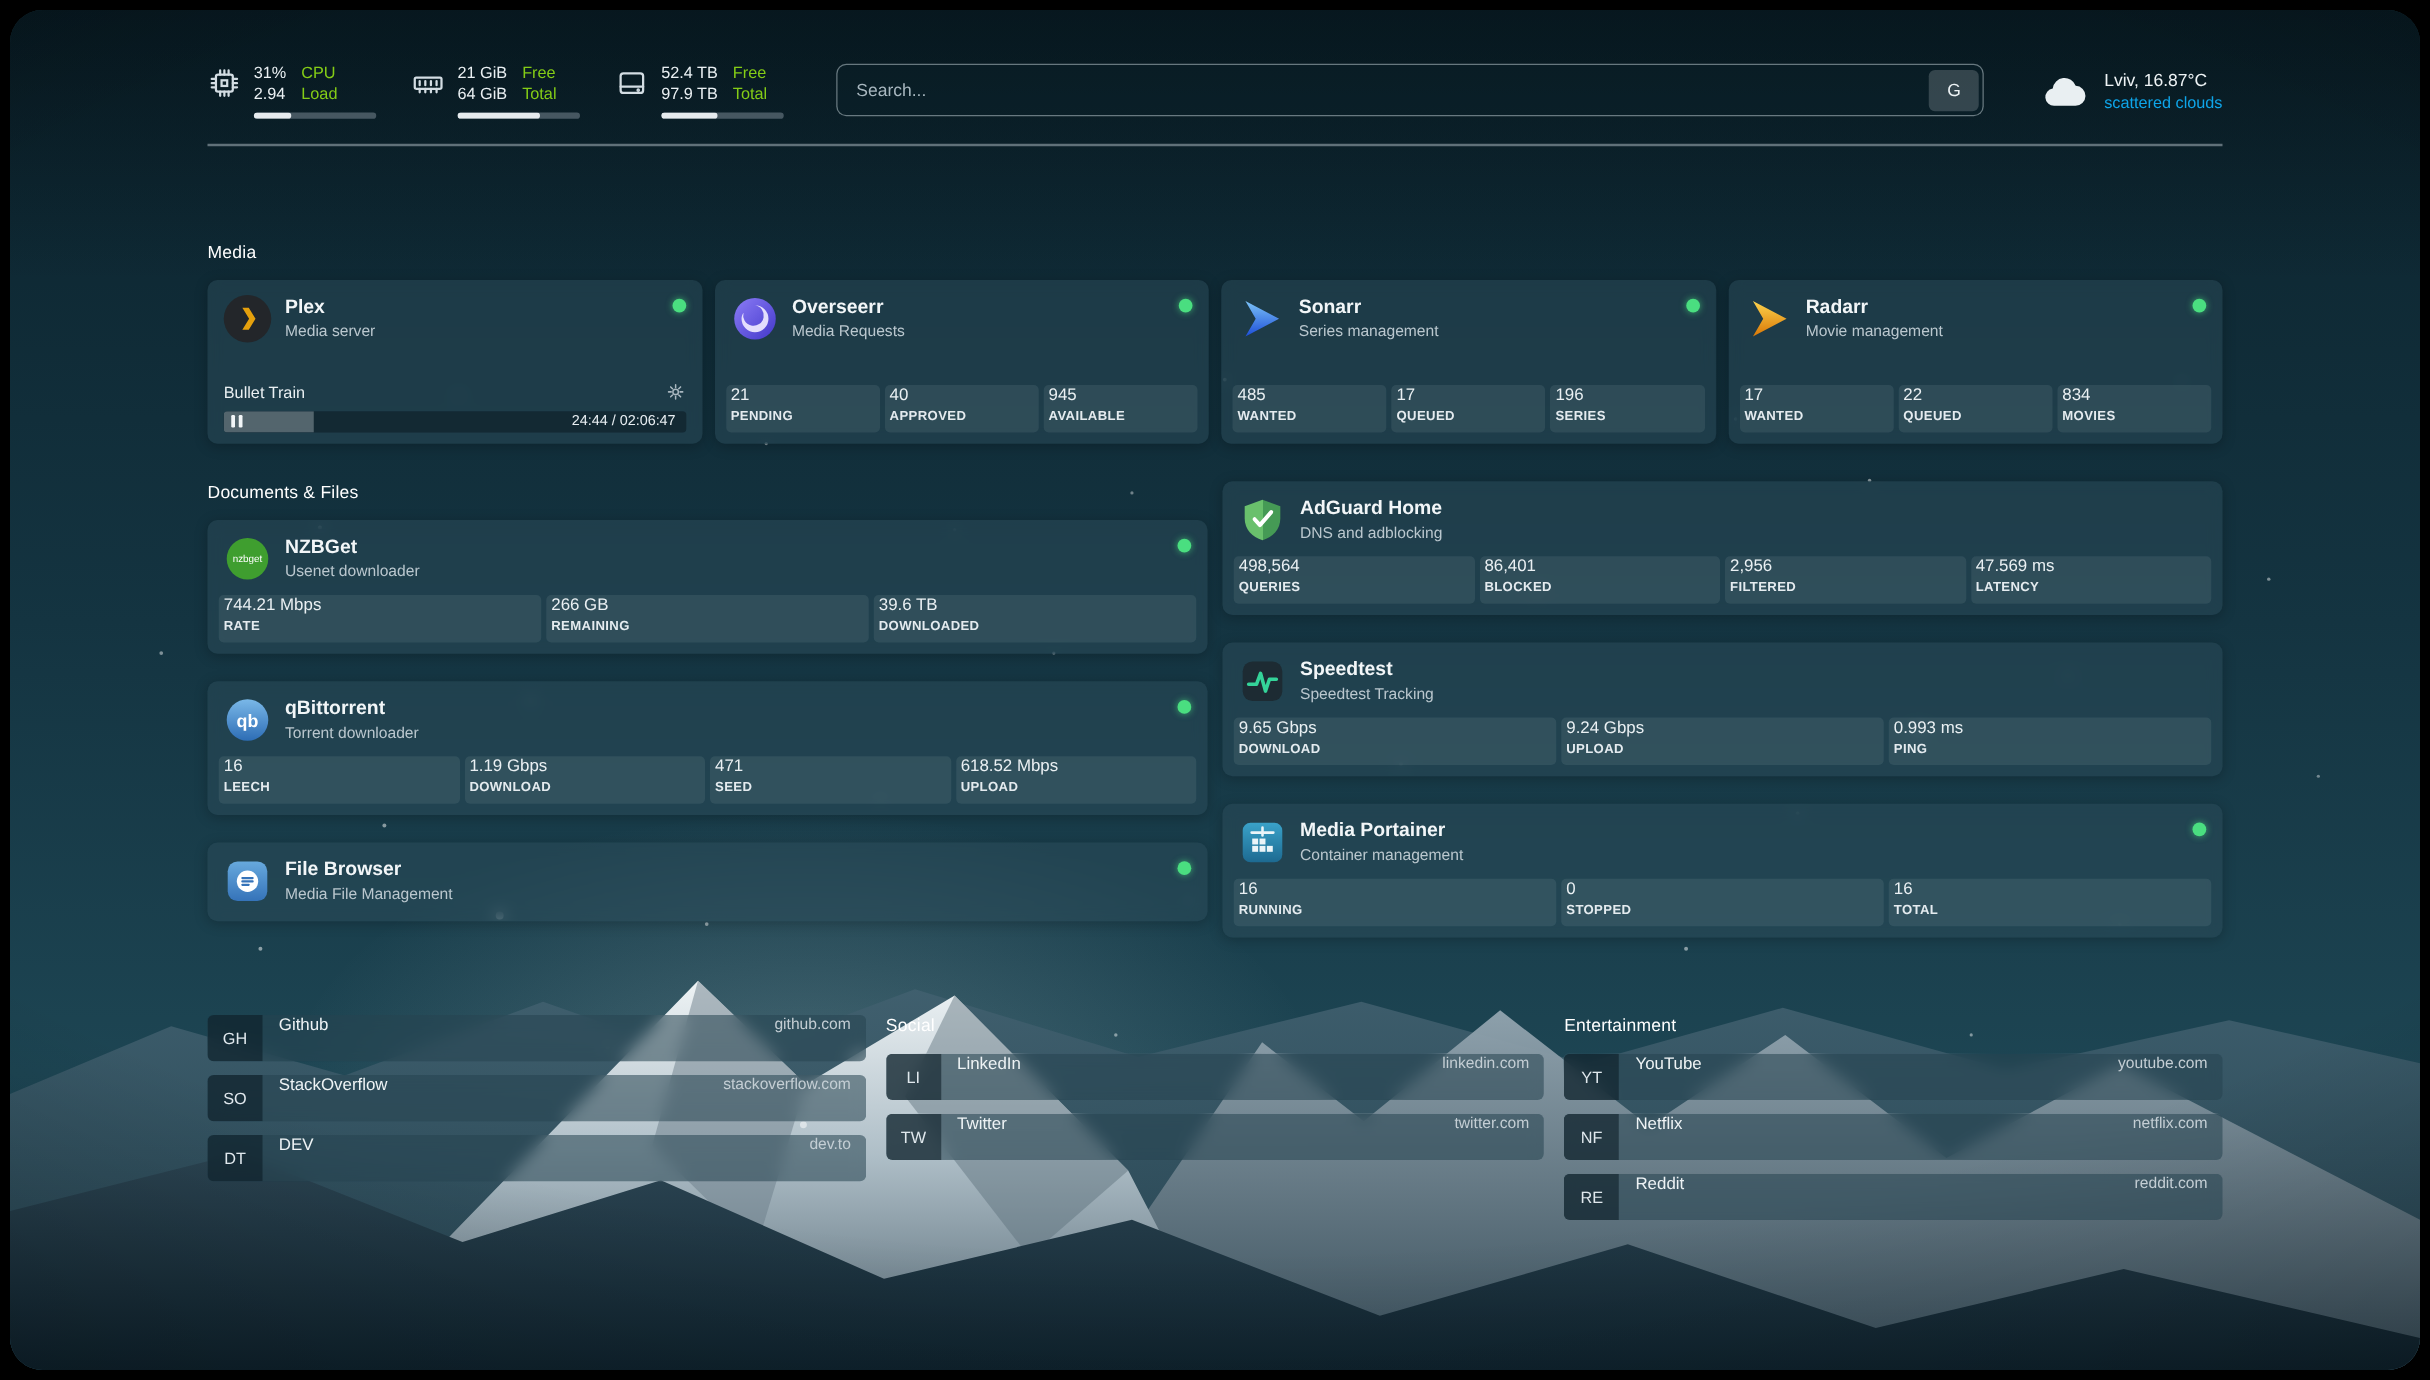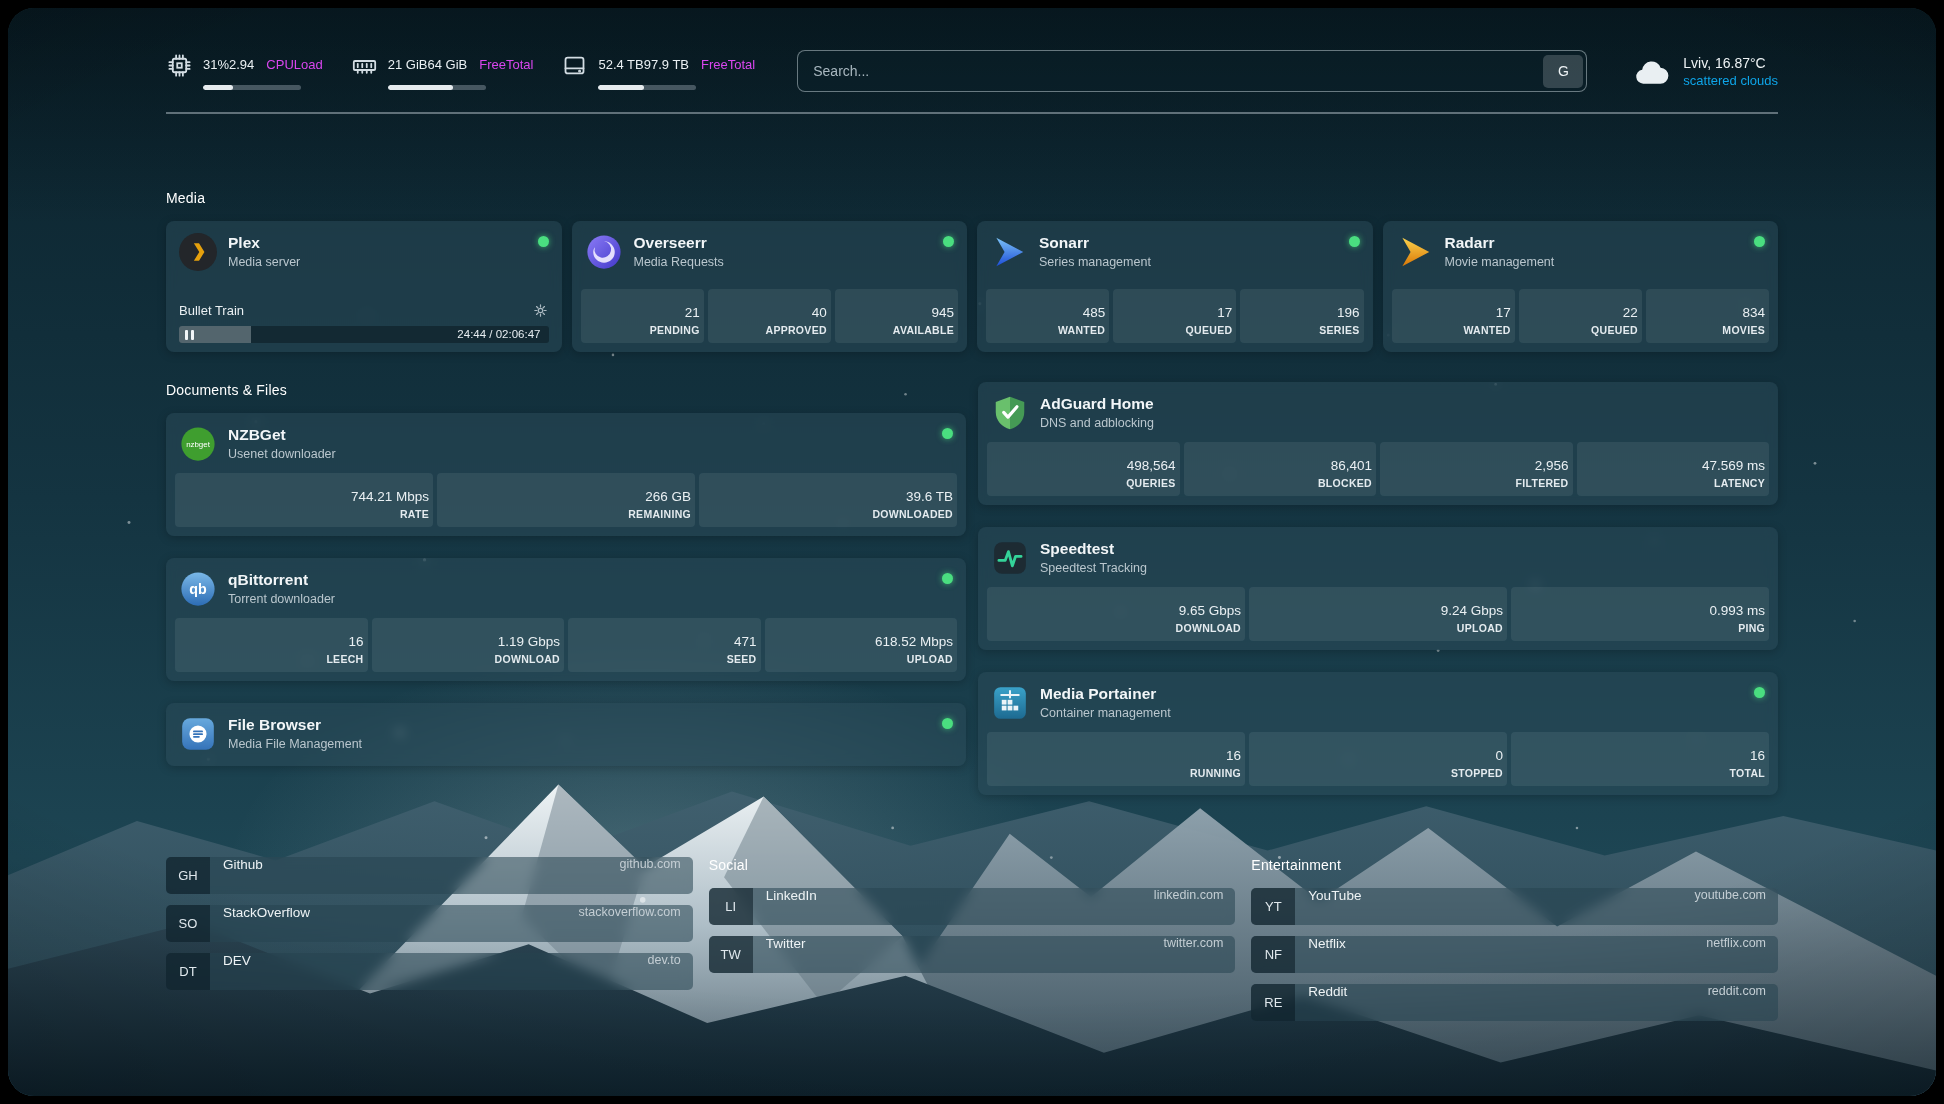--- a/index.html
+++ b/index.html
@@ -12,23 +12,23 @@
                linear-gradient(180deg, rgba(2,10,14,0.45), rgba(2,10,14,0) 20%);}
   .content{position:relative;width:1612px;margin:0 auto;padding-top:42px;z-index:2}
 
   
   .topbar{display:flex;align-items:center}
   .resources{display:flex;gap:28px}
   .res{display:flex;flex-direction:column}
   .res-main{display:flex;align-items:center;gap:10px}
   .res-icon{width:27px;height:27px;color:#d3dde3;flex:0 0 27px}
   .res-icon svg{width:100%;height:100%}
-  .res-col{display:flex;font-size:13px;line-height:1.3}
+  .res-col{display:flex;flex-direction:column;font-size:13px;line-height:1.3}
   .res-col.vals span{color:#eaf0f3}
-  .res-col.labs span{color:#d946ef}
+  .res-col.labs span{color:#84cc16}
   .res-cols{display:flex;gap:12px}
   .res-bar{margin:6px 0 0 37px;height:5px;width:98px;background:rgba(120,135,145,0.55);border-radius:3px;overflow:hidden}
   .res-fill{height:100%;background:#e6ebee;border-radius:3px}
 
   .search{flex:1;margin:0 46px 0 42px;display:flex;align-items:center;height:42px;
     border:1.5px solid rgba(220,232,238,0.45);border-radius:8px;background:rgba(12,34,44,0.35);padding:3px}
   .search input{flex:1;background:transparent;border:0;outline:0;color:#e4ebef;font-size:14px;padding:0 12px}
   .search input::placeholder{color:#a8b7bf}
   .prov{width:40px;height:33px;border:0;border-radius:5px;background:rgba(223,231,236,0.2);
     display:flex;align-items:center;justify-content:center;font-size:14px;color:#eef3f5;cursor:pointer;font-family:inherit}
@@ -52,21 +52,21 @@
   .card-head{display:flex;align-items:flex-start;gap:11px;padding:3px 4px 10px}
   .svc-icon{width:38px;height:38px;flex:0 0 38px;display:flex;align-items:center;justify-content:center}
   .svc-icon svg{width:100%;height:100%}
   .svc-icon.plex{background:#23262a;border-radius:50%;padding:8px}
   .svc-text{min-width:0}
   .svc-name{font-size:15.5px;font-weight:700;color:#f2f6f8;margin-top:1px}
   .svc-sub{font-size:12.5px;color:#bac7ce;margin-top:3px}
   .dot{width:11px;height:11px;border-radius:50%;background:#4ade80;margin-left:auto;margin-top:3px;flex:0 0 11px;
     box-shadow:0 0 6px rgba(74,222,128,0.7)}
   .stats{display:flex;gap:4px;margin-top:auto}
-  .stat{flex:1;background:rgba(210,230,238,0.09);border-radius:4px;padding:16px 4px 7px;text-align:right;min-width:0}
+  .stat{flex:1;background:rgba(210,230,238,0.09);border-radius:4px;padding:0 4px 7px;text-align:left;min-width:0}
   .stat-val{font-size:13.5px;color:#eaf0f3;white-space:nowrap}
   .stat-lab{font-size:10.5px;font-weight:700;color:#e4ebef;margin-top:4px;letter-spacing:.3px}
 
   
   .player{padding:0 4px;margin-top:auto}
   .np-row{display:flex;align-items:center;font-size:13px;color:#eaf0f3;margin-bottom:7px}
   .gear{margin-left:auto;width:17px;height:17px;color:#aab8c0;cursor:pointer}
   .gear svg{width:100%;height:100%}
   .player-bar{position:relative;height:17px;background:rgba(8,22,29,0.5);border-radius:3px;overflow:hidden}
   .player-fill{height:100%;background:rgba(235,242,246,0.3)}

